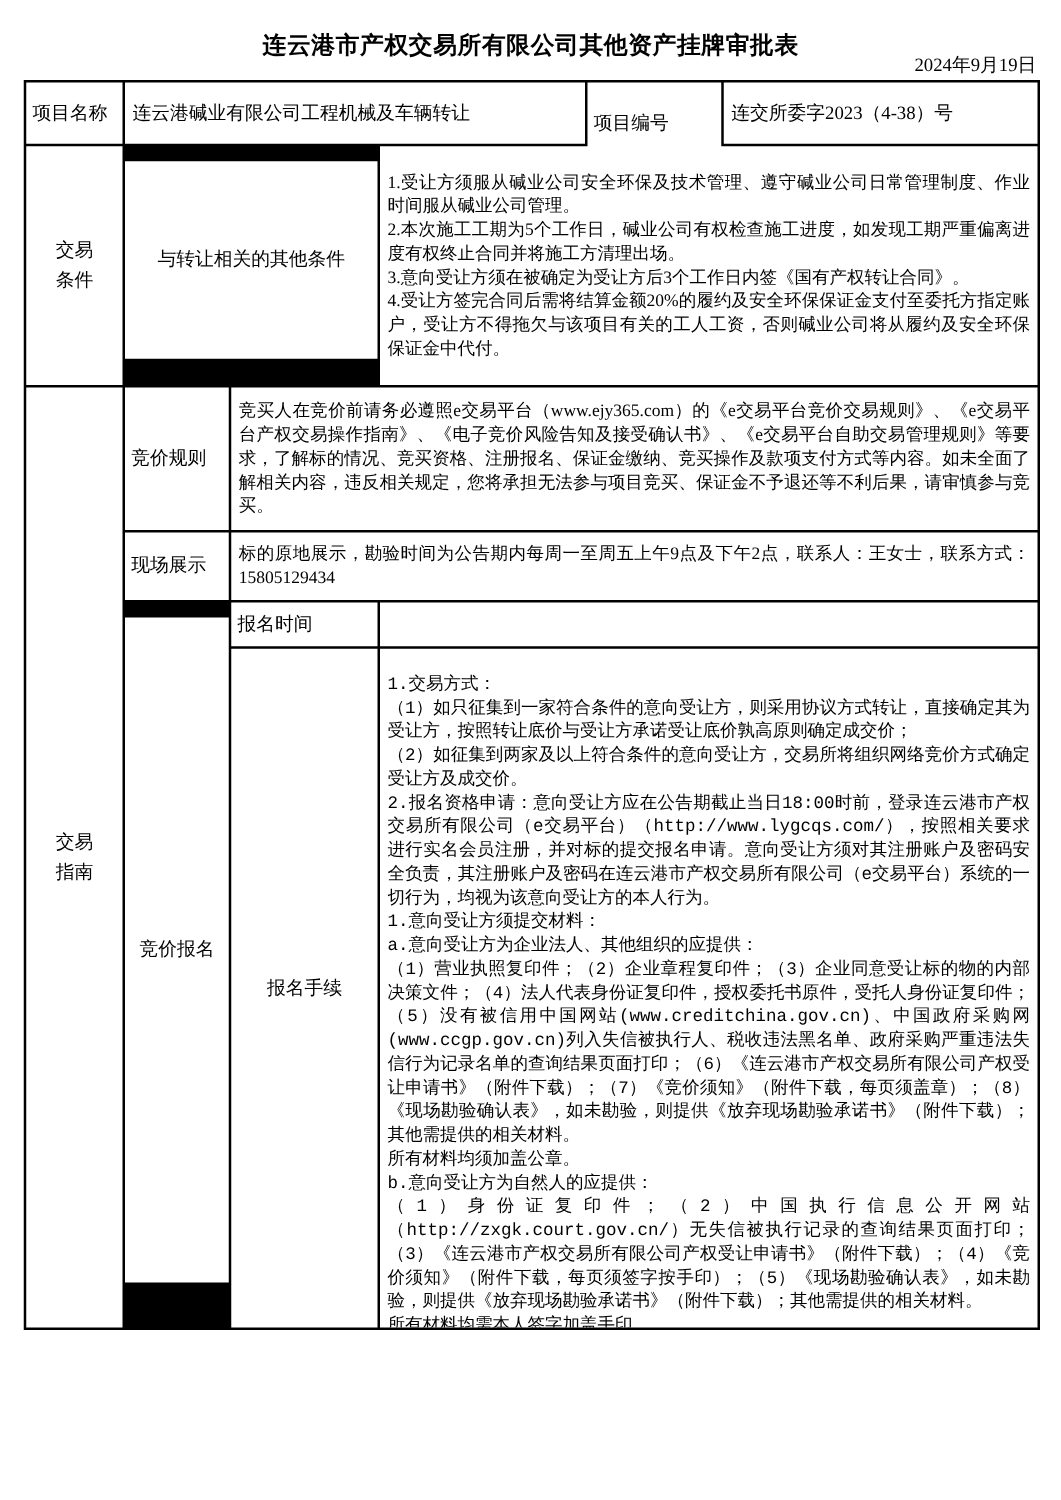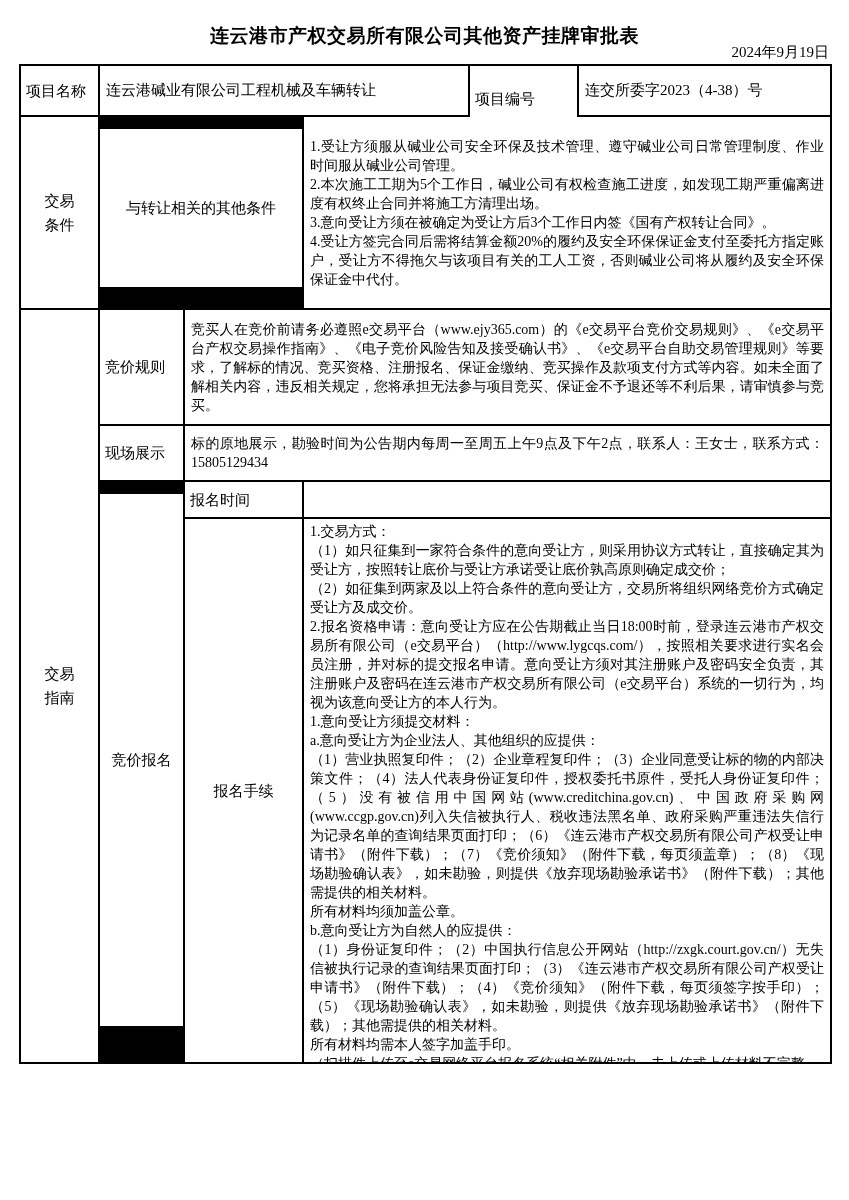--- a/index.html
+++ b/index.html
@@ -49,21 +49,21 @@
     padding:0 6px;
   }
   .text {
     font-size:14px;
     line-height:19px;
     text-align:justify;
     padding:0 6px;
   }
   .text p { margin:0; }
   .vcenter { display:flex; flex-direction:column; justify-content:center; }
-  .top { padding-top:3px; }
+  .top { padding-top:20px;font-family:Liberation Mono, monospace; }
 </style>
 </head>
 <body>
 
 <div class="page">
 
   <div class="doc-title">连云港市产权交易所有限公司其他资产挂牌审批表</div>
   <div class="doc-date">2024年9月19日</div>
 
   <div class="tbl">

